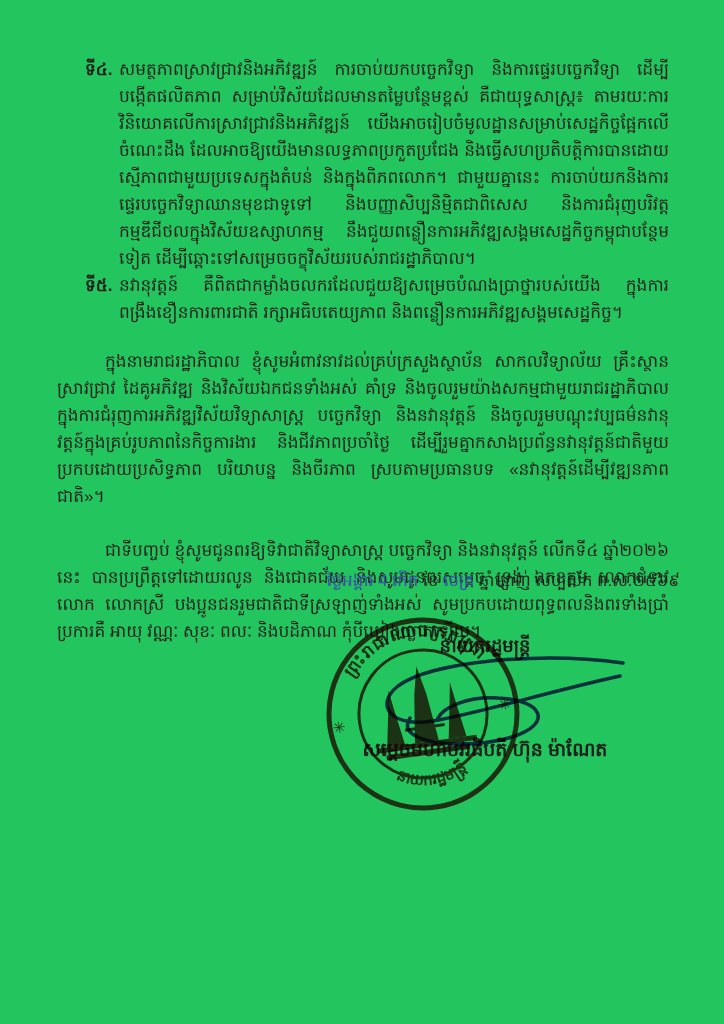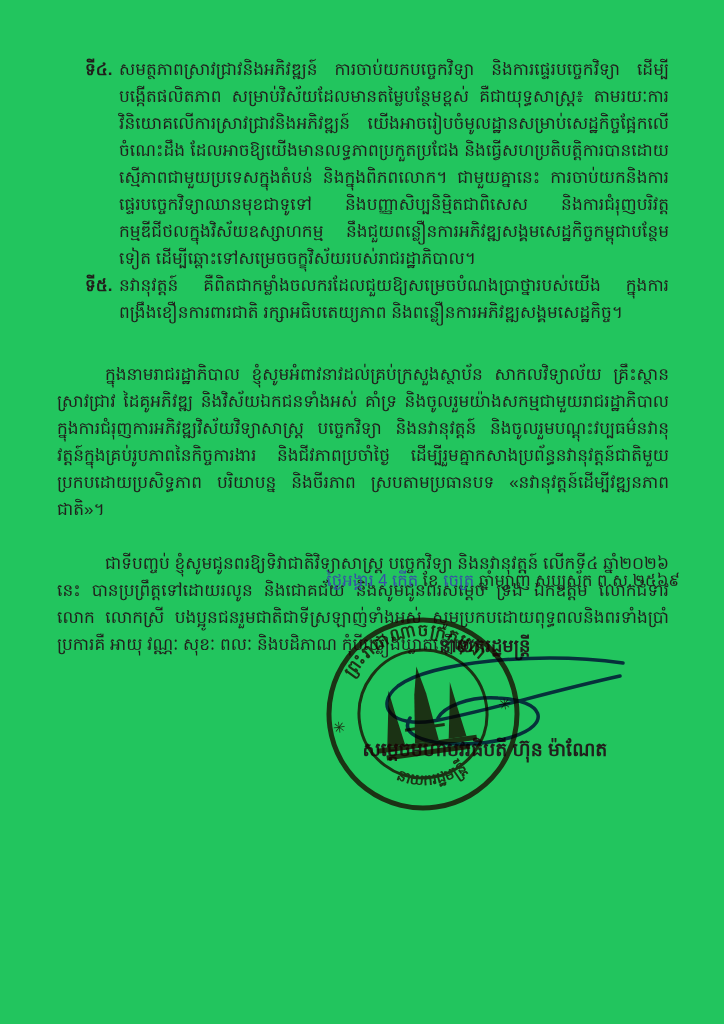--- a/index.html
+++ b/index.html
@@ -22,21 +22,21 @@
   }
   .num-item .marker{
     flex:none;width:34px;font-weight:bold;
   }
   .num-item .li-body{flex:1;}
   .bold{font-weight:normal;}
   .para{
     font-size:17px;line-height:27px;text-align:justify;
     margin:0;text-indent:48px;
   }
-  .para.first{margin-top:35px;}
+  .para.first{margin-top:22px;}
   .para.second{margin-top:27px;}
   .date-block{
     position:absolute;left:230px;top:565px;width:450px;
     font-size:16.5px;line-height:30px;text-align:right;
   }
   .ink-blue{color:#3a4da8;}
   .ink-black{color:#23211d;}
   .sig-block{
     position:absolute;left:285px;top:634px;width:400px;
     text-align:center;

